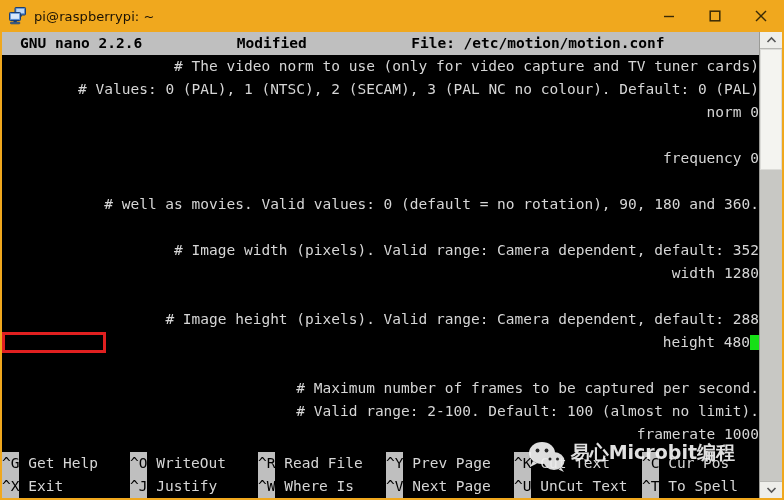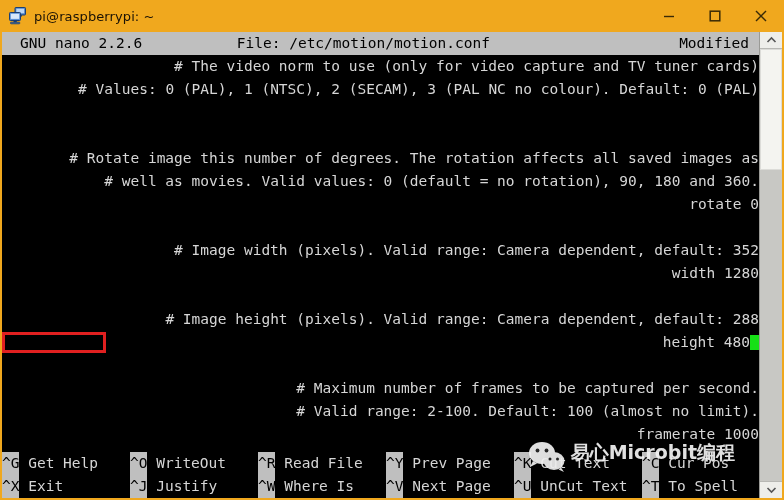--- a/index.html
+++ b/index.html
@@ -93,21 +93,21 @@
     font-family: "DejaVu Sans Mono", monospace;
     font-size: 14.5px;
     line-height: 23px;
     display: flex;
     align-items: center;
     white-space: pre;
     padding-left: 2px;
     box-sizing: border-box;
     overflow: hidden;
   }
-  .nh-seg { white-space: pre; }
+  .nh-seg { white-space: pre; font-weight: bold; }
   #nh-version { padding-left: 16px; }
   #nh-file { margin-left: auto; margin-right: auto; }
   #nh-modified { margin-left: auto; padding-right: 10px; }
 
   
   #nano-body {
     position: relative;
     padding: 0 0 0 2px;
     box-sizing: border-box;
   }
@@ -289,32 +289,32 @@
       </div>
     </div>
   </div>
 
   <div id="terminal-wrap">
 
     <div id="terminal">
 
       <div id="nano-header">
         <span class="nh-seg" id="nh-version">GNU nano 2.2.6</span>
+        <span class="nh-seg" id="nh-modified">Modified</span>
         <span class="nh-seg" id="nh-file">File: /etc/motion/motion.conf</span>
-        <span class="nh-seg" id="nh-modified">Modified</span>
       </div>
 
       <div id="nano-body">
           <div class="tline"># The video norm to use (only for video capture and TV tuner cards)</div>
           <div class="tline"># Values: 0 (PAL), 1 (NTSC), 2 (SECAM), 3 (PAL NC no colour). Default: 0 (PAL)</div>
-          <div class="tline blank"> </div>
-          <div class="tline blank"> </div>
-          <div class="tline"># Rotate image this number of degrees. The rotation affects all saved images as</div>
+          <div class="tline">norm 0</div>
+          <div class="tline blank"> </div>
+          <div class="tline">frequency 0</div>
+          <div class="tline blank"> </div>
           <div class="tline"># well as movies. Valid values: 0 (default = no rotation), 90, 180 and 360.</div>
-          <div class="tline">rotate 0</div>
           <div class="tline blank"> </div>
           <div class="tline"># Image width (pixels). Valid range: Camera dependent, default: 352</div>
           <div class="tline">width 1280</div>
           <div class="tline blank"> </div>
           <div class="tline"># Image height (pixels). Valid range: Camera dependent, default: 288</div>
           <div class="tline"><span>height 480</span><span class="cursor-block" style="background: rgb(22, 224, 22);"></span><div id="annot-box" style="border-color: rgb(224, 32, 32); top: 1px; left: -2px;"></div></div>
           <div class="tline blank"> </div>
           <div class="tline"># Maximum number of frames to be captured per second.</div>
           <div class="tline"># Valid range: 2-100. Default: 100 (almost no limit).</div>
           <div class="tline">framerate 1000</div>

